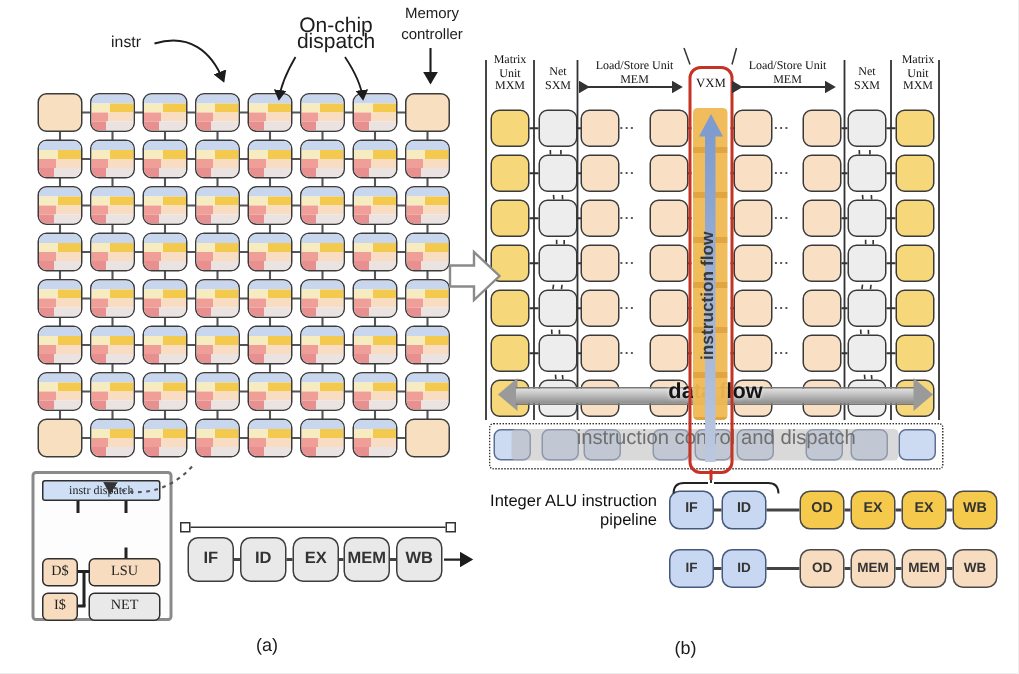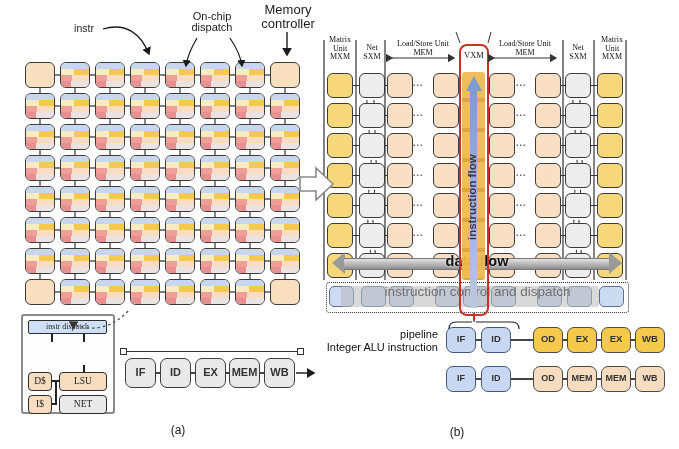--- a/index.html
+++ b/index.html
@@ -26,22 +26,22 @@
   .small-bx{font-size:9.5px;line-height:16px;border-radius:4px;background:#f8dcc0;}
   #dcache{left:5px;top:56px;width:24px;height:19px;}
   #lsu{left:36px;top:56px;width:48px;height:19px;background:#f8dcc0;}
   #icache{left:5px;top:79px;width:24px;height:19px;}
   #net{left:36px;top:79px;width:48px;height:19px;background:#e9e9e9;}
   .conn-v{position:absolute;width:1.6px;background:#222;}
   .conn-h{position:absolute;height:1.6px;background:#222;}
   
   .anno{position:absolute;color:#1c1c1c;text-align:center;z-index:4;}
   #cores-lbl{left:62px;top:22px;width:44px;font-size:10.5px;}
-  #onchip-lbl{left:184px;top:11px;width:56px;font-size:11px;line-height:11px;}
-  #memctrl-lbl{left:252px;top:3px;width:72px;font-size:13px;line-height:13.5px;}
+  #onchip-lbl{left:196px;top:11px;width:56px;font-size:14px;line-height:11px;}
+  #memctrl-lbl{left:252px;top:3px;width:72px;font-size:10px;line-height:13.5px;}
   #slice-lbl{left:390px;top:18px;width:166px;font-size:10.5px;}
   #cap-a{left:158px;top:423px;width:40px;font-size:12px;}
   #cap-b{left:437px;top:425px;width:40px;font-size:12px;}
   
   #canon-label{left:122px;top:335px;width:186px;font-size:11.5px;color:#222;}
   
   .hdr{position:absolute;font-family:"Liberation Serif",serif;font-size:8px;line-height:8.5px;
        color:#111;text-align:center;z-index:2;}
   
   #right-grid{position:absolute;left:0;top:0;width:679px;height:449px;z-index:1;}
@@ -622,22 +622,22 @@
 
   <div id="redbox">
     <div id="orange-strip"></div>
     <div id="b-arrow-shaft"></div>
     <div id="b-arrow-head"></div>
     <div id="iflow">instruction flow</div>
     <div id="vxm-lbl">VXM</div>
   </div>
 
   <div class="pl-label" style="left:306px;top:328px">
+    <div>Integer ALU instruction</div>
     <div>pipeline</div>
-    <div>Integer ALU instruction</div>
   </div>
   <div id="cap-b" class="anno">(b)</div>
 
   <svg id="over-svg" class="layer" width="679" height="449" style="z-index:5">
     <defs>
       <marker id="ah" markerWidth="7" markerHeight="7" refX="5" refY="3.5" orient="auto">
         <path d="M0,0 L6,3.5 L0,7 Z" fill="#1c1c1c"></path>
       </marker>
       <marker id="ah2" markerWidth="7" markerHeight="7" refX="5" refY="3.5" orient="auto">
         <path d="M0,0 L6,3.5 L0,7 Z" fill="#333"></path>

